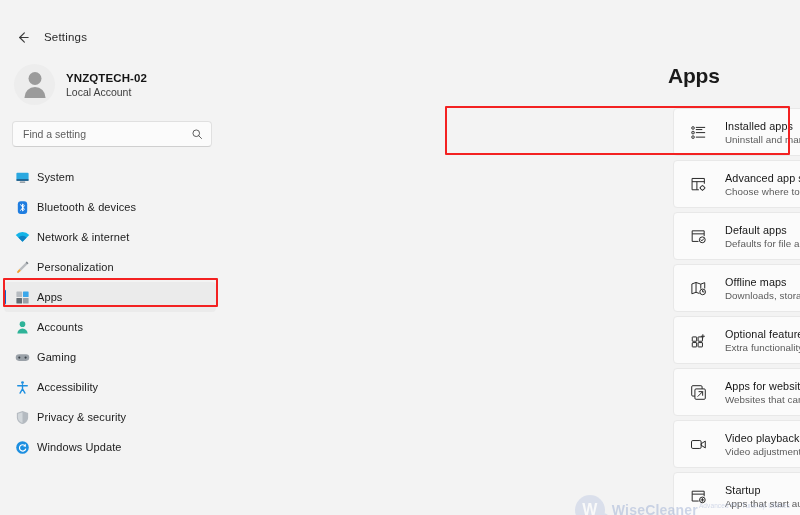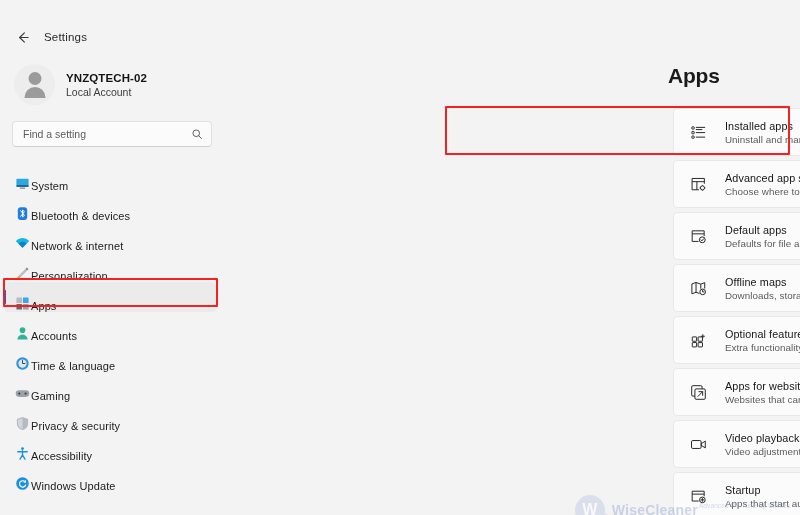--- a/index.html
+++ b/index.html
@@ -61,21 +61,21 @@
   .search-input {
     flex: 1; border: none; outline: none; background: transparent;
     font-family: Liberation Sans, sans-serif; font-size: 10.5px; color: #5a5a5a;
   }
   .search-input::placeholder { color: #5d5d5d; }
   .search-icon { color: #444; display: flex; align-items: center; }
 
   .navlist { margin-top: 15px; position: relative; }
   .navitem {
     height: 30px; margin: 0 12px 0 4px; padding-left: 10px;
-    display: flex; align-items: flex-end; gap: 0;
+    display: flex; align-items: center; gap: 6px;
     border-radius: 4px; position: relative;
   }
   .navitem.selected { background: #ebebeb; }
   .navitem.selected::before {
     content: ""; position: absolute; left: -1px; top: 50%;
     transform: translateY(-50%);
     width: 3px; height: 15px; border-radius: 2px; background: #0f63c9;
   }
   .nav-icon { width: 17px; height: 17px; flex: 0 0 17px; display: flex; align-items: center; justify-content: center; }
   .nav-icon svg { display: block; }
@@ -226,60 +226,50 @@
       <div class="navitem">
         <span class="nav-icon">
           <svg width="15" height="15" viewBox="0 0 16 16">
               <circle cx="8" cy="4.4" r="3" fill="#2eb398"></circle>
               <path d="M2.5 14.5 A5.5 5.5 0 0 1 13.5 14.5 Z" fill="#2eb398"></path>
             </svg>
         </span>
         <span class="nav-label">Accounts</span>
       </div>
 
-      <div class="navitem">
-        <span class="nav-icon">
-          <svg width="15" height="15" viewBox="0 0 16 16">
-              <circle cx="8" cy="8" r="6.6" fill="#2f94dd"></circle>
-              <circle cx="8" cy="8" r="4.4" fill="#dfe6ec"></circle>
-              <path d="M8 4.8 V8 H10.6" fill="none" stroke="#3a4450" stroke-width="1.05" stroke-linecap="round"></path>
-            </svg>
-        </span>
-        <span class="nav-label">Time &amp; language</span>
-      </div>
 
       <div class="navitem">
         <span class="nav-icon">
           <svg width="15" height="15" viewBox="0 0 16 16">
               <rect x="0.8" y="4.6" width="14.4" height="7" rx="3.5" fill="#9aa1a8"></rect>
               <circle cx="4.6" cy="8.1" r="1.15" fill="#3a4148"></circle>
               <circle cx="11.3" cy="8.1" r="1.15" fill="#3a4148"></circle>
             </svg>
         </span>
         <span class="nav-label">Gaming</span>
       </div>
 
       <div class="navitem">
         <span class="nav-icon">
-          <svg width="15" height="15" viewBox="0 0 16 16">
-              <path d="M8 1.1 L14 3.3 V8 C14 11.6 11.3 14.1 8 15 C4.7 14.1 2 11.6 2 8 V3.3 Z" fill="#b4bac0"></path>
-              <path d="M8 2.3 V13.8 C5.5 13 3.1 10.9 3.1 8 V4 Z" fill="#d2d7db"></path>
-            </svg>
-        </span>
-        <span class="nav-label">Privacy &amp; security</span>
-      </div>
-
-      <div class="navitem">
-        <span class="nav-icon">
           <svg width="15" height="15" viewBox="0 0 16 16" stroke="#1d8fe0" fill="none" stroke-width="1.45" stroke-linecap="round">
               <circle cx="8" cy="2.7" r="1.5" fill="#1d8fe0" stroke="none"></circle>
               <path d="M8 5 V9.4 M2.9 6.1 H13.1 M8 9.4 L5.4 14 M8 9.4 L10.6 14"></path>
             </svg>
         </span>
         <span class="nav-label">Accessibility</span>
+      </div>
+
+      <div class="navitem">
+        <span class="nav-icon">
+          <svg width="15" height="15" viewBox="0 0 16 16">
+              <path d="M8 1.1 L14 3.3 V8 C14 11.6 11.3 14.1 8 15 C4.7 14.1 2 11.6 2 8 V3.3 Z" fill="#b4bac0"></path>
+              <path d="M8 2.3 V13.8 C5.5 13 3.1 10.9 3.1 8 V4 Z" fill="#d2d7db"></path>
+            </svg>
+        </span>
+        <span class="nav-label">Privacy &amp; security</span>
       </div>
 
       <div class="navitem">
         <span class="nav-icon">
           <svg width="15" height="15" viewBox="0 0 16 16">
               <circle cx="8" cy="8" r="6.7" fill="#1d8fe0"></circle>
               <path d="M11 6.5 A3.4 3.4 0 1 0 11.4 9.6" fill="none" stroke="#fff" stroke-width="1.25" stroke-linecap="round"></path>
               <path d="M11.5 3.9 L11.4 6.9 L8.5 6.6 Z" fill="#fff"></path>
             </svg>
         </span>

